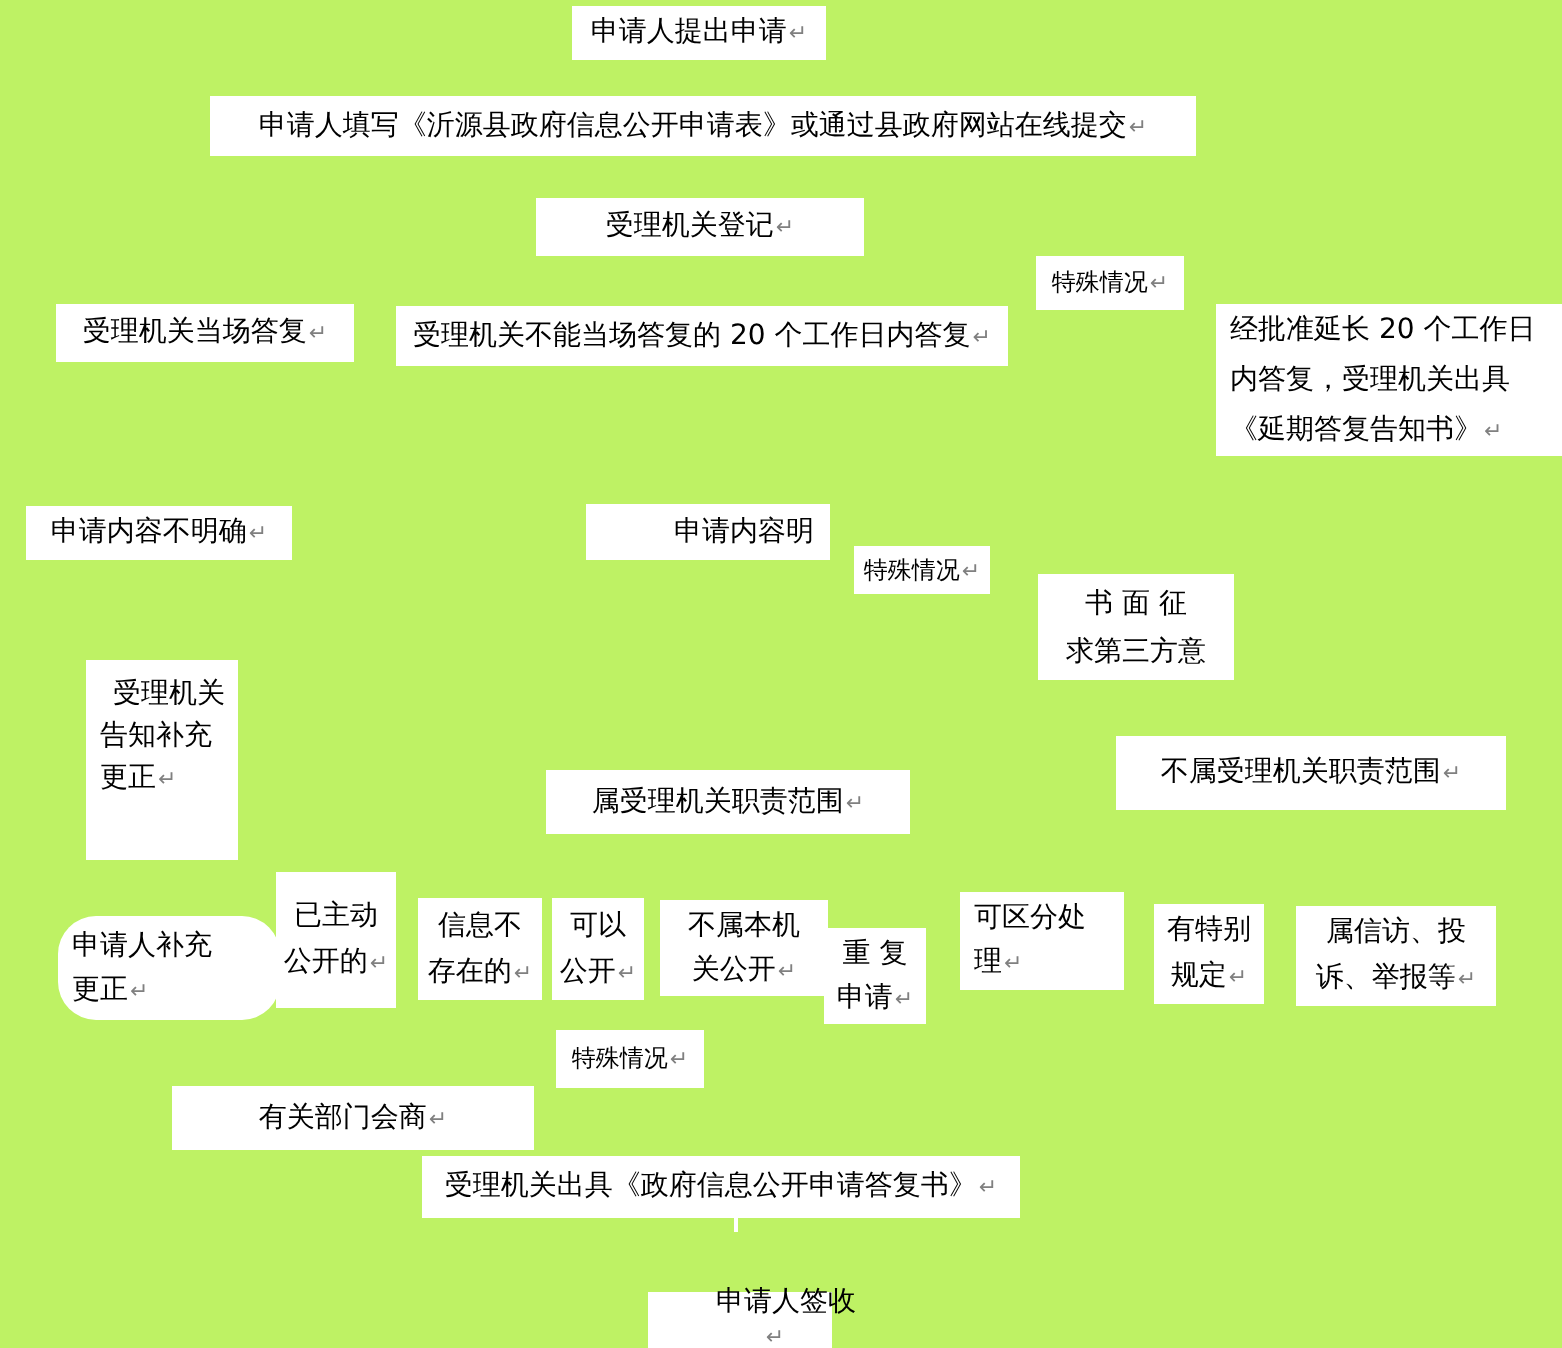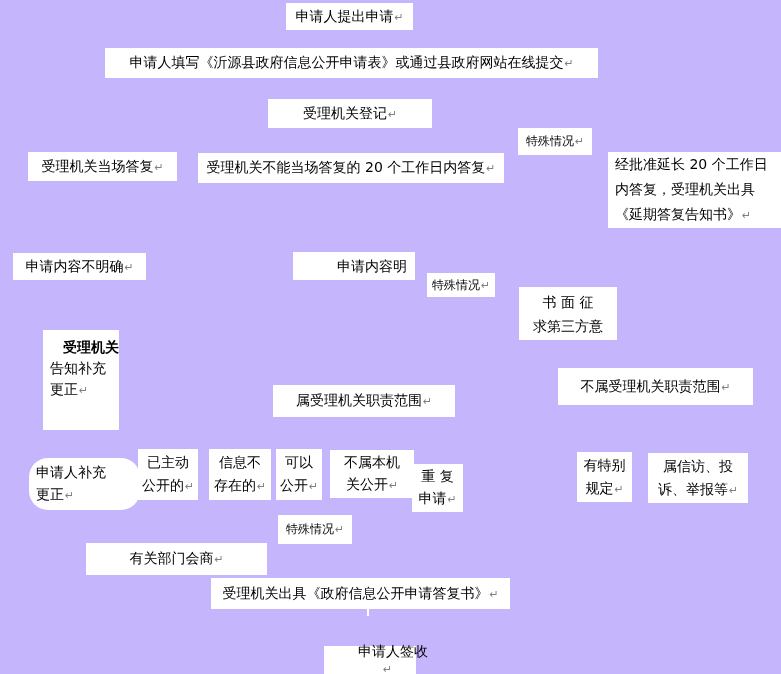--- a/index.html
+++ b/index.html
@@ -1,19 +1,19 @@
 <!DOCTYPE html>
 <html><head>
 <meta charset="utf-8">
 <style>
   html,body{margin:0;padding:0;background:#222;}
   #canvas{
     position:relative;
     width:781px;height:674px;
-    background:#c4b5fd;
+    background:#bef264;
     overflow:hidden;
     font-family:"DejaVu Sans",sans-serif;
   }
   .node{
     position:absolute;
     background:#ffffff;
     color:#000000;
     box-sizing:border-box;
     display:flex;
     flex-direction:column;
@@ -68,53 +68,57 @@
       <div class="row" style="text-align: right; margin-left: 38px;"><span class="txt">申请内容明</span></div>
     </div>
     <div class="node" style="left: 427px; top: 273px; width: 68px; height: 24px; font-size: 12px;">
       <div class="row"><span class="txt">特殊情况</span><span class="mark">↵</span></div>
     </div>
     <div class="node" style="left: 519px; top: 287px; width: 98px; height: 53px; line-height: 24px;">
       <div class="row"><span class="txt">书 面 征</span></div>
       <div class="row"><span class="txt">求第三方意</span></div>
     </div>
     <div class="node" style="left: 43px; top: 330px; width: 76px; height: 100px; line-height: 21px; padding-left: 7px; padding-top: 7px; justify-content: flex-start;">
-      <div class="row" style="text-align: right; font-weight: bold;"><span class="txt">受理机关</span></div>
+      <div class="row" style="text-align: center;"><span class="txt">受理机关</span></div>
       <div class="row" style="text-align: left;"><span class="txt">告知补充</span></div>
       <div class="row" style="text-align: left;"><span class="txt">更正</span><span class="mark">↵</span></div>
     </div>
     <div class="node" style="left: 273px; top: 385px; width: 182px; height: 32px;">
       <div class="row"><span class="txt">属受理机关职责范围</span><span class="mark">↵</span></div>
     </div>
     <div class="node" style="left: 558px; top: 368px; width: 195px; height: 37px;">
       <div class="row"><span class="txt">不属受理机关职责范围</span><span class="mark">↵</span></div>
     </div>
     <div class="node" style="left: 29px; top: 458px; width: 111px; height: 52px; line-height: 22px; padding-left: 7px; border-radius: 19px;">
       <div class="row" style="text-align: left;"><span class="txt">申请人补充</span></div>
       <div class="row" style="text-align: left;"><span class="txt">更正</span><span class="mark">↵</span></div>
     </div>
-    <div class="node" style="left: 138px; top: 449px; width: 60px; height: 51px; line-height: 23px;">
+    <div class="node" style="left: 138px; top: 436px; width: 60px; height: 68px; line-height: 23px;">
       <div class="row"><span class="txt">已主动</span></div>
       <div class="row"><span class="txt">公开的</span><span class="mark">↵</span></div>
     </div>
     <div class="node" style="left: 209px; top: 449px; width: 62px; height: 51px; line-height: 23px;">
       <div class="row"><span class="txt">信息不</span></div>
       <div class="row"><span class="txt">存在的</span><span class="mark">↵</span></div>
     </div>
     <div class="node" style="left: 276px; top: 449px; width: 46px; height: 51px; line-height: 23px; align-items: center;">
       <div class="row"><span class="txt">可以</span></div>
       <div class="row"><span class="txt">公开</span><span class="mark">↵</span></div>
     </div>
     <div class="node" style="left: 330px; top: 450px; width: 84px; height: 48px; line-height: 22px;">
       <div class="row"><span class="txt">不属本机</span></div>
       <div class="row"><span class="txt">关公开</span><span class="mark">↵</span></div>
     </div>
     <div class="node" style="left: 412px; top: 450px; width: 51px; height: 48px; line-height: 22px; margin-top: 14px;">
       <div class="row"><span class="txt">重 复</span></div>
       <div class="row"><span class="txt">申请</span><span class="mark">↵</span></div>
+    </div>
+    <div class="node" style="left: 480px; top: 446px; width: 82px; height: 49px; line-height: 22px; padding-left: 7px;">
+      <div class="row" style="text-align: left;"><span class="txt">可区分处</span></div>
+      <div class="row" style="text-align: left;"><span class="txt">理</span><span class="mark">↵</span></div>
     </div>
     <div class="node" style="left: 577px; top: 452px; width: 55px; height: 50px; line-height: 23px;">
       <div class="row"><span class="txt">有特别</span></div>
       <div class="row"><span class="txt">规定</span><span class="mark">↵</span></div>
     </div>
     <div class="node" style="left: 648px; top: 453px; width: 100px; height: 50px; line-height: 23px;">
       <div class="row"><span class="txt">属信访、投</span></div>
       <div class="row"><span class="txt">诉、举报等</span><span class="mark">↵</span></div>
     </div>
     <div class="node" style="left: 278px; top: 515px; width: 74px; height: 29px; font-size: 12px;">

